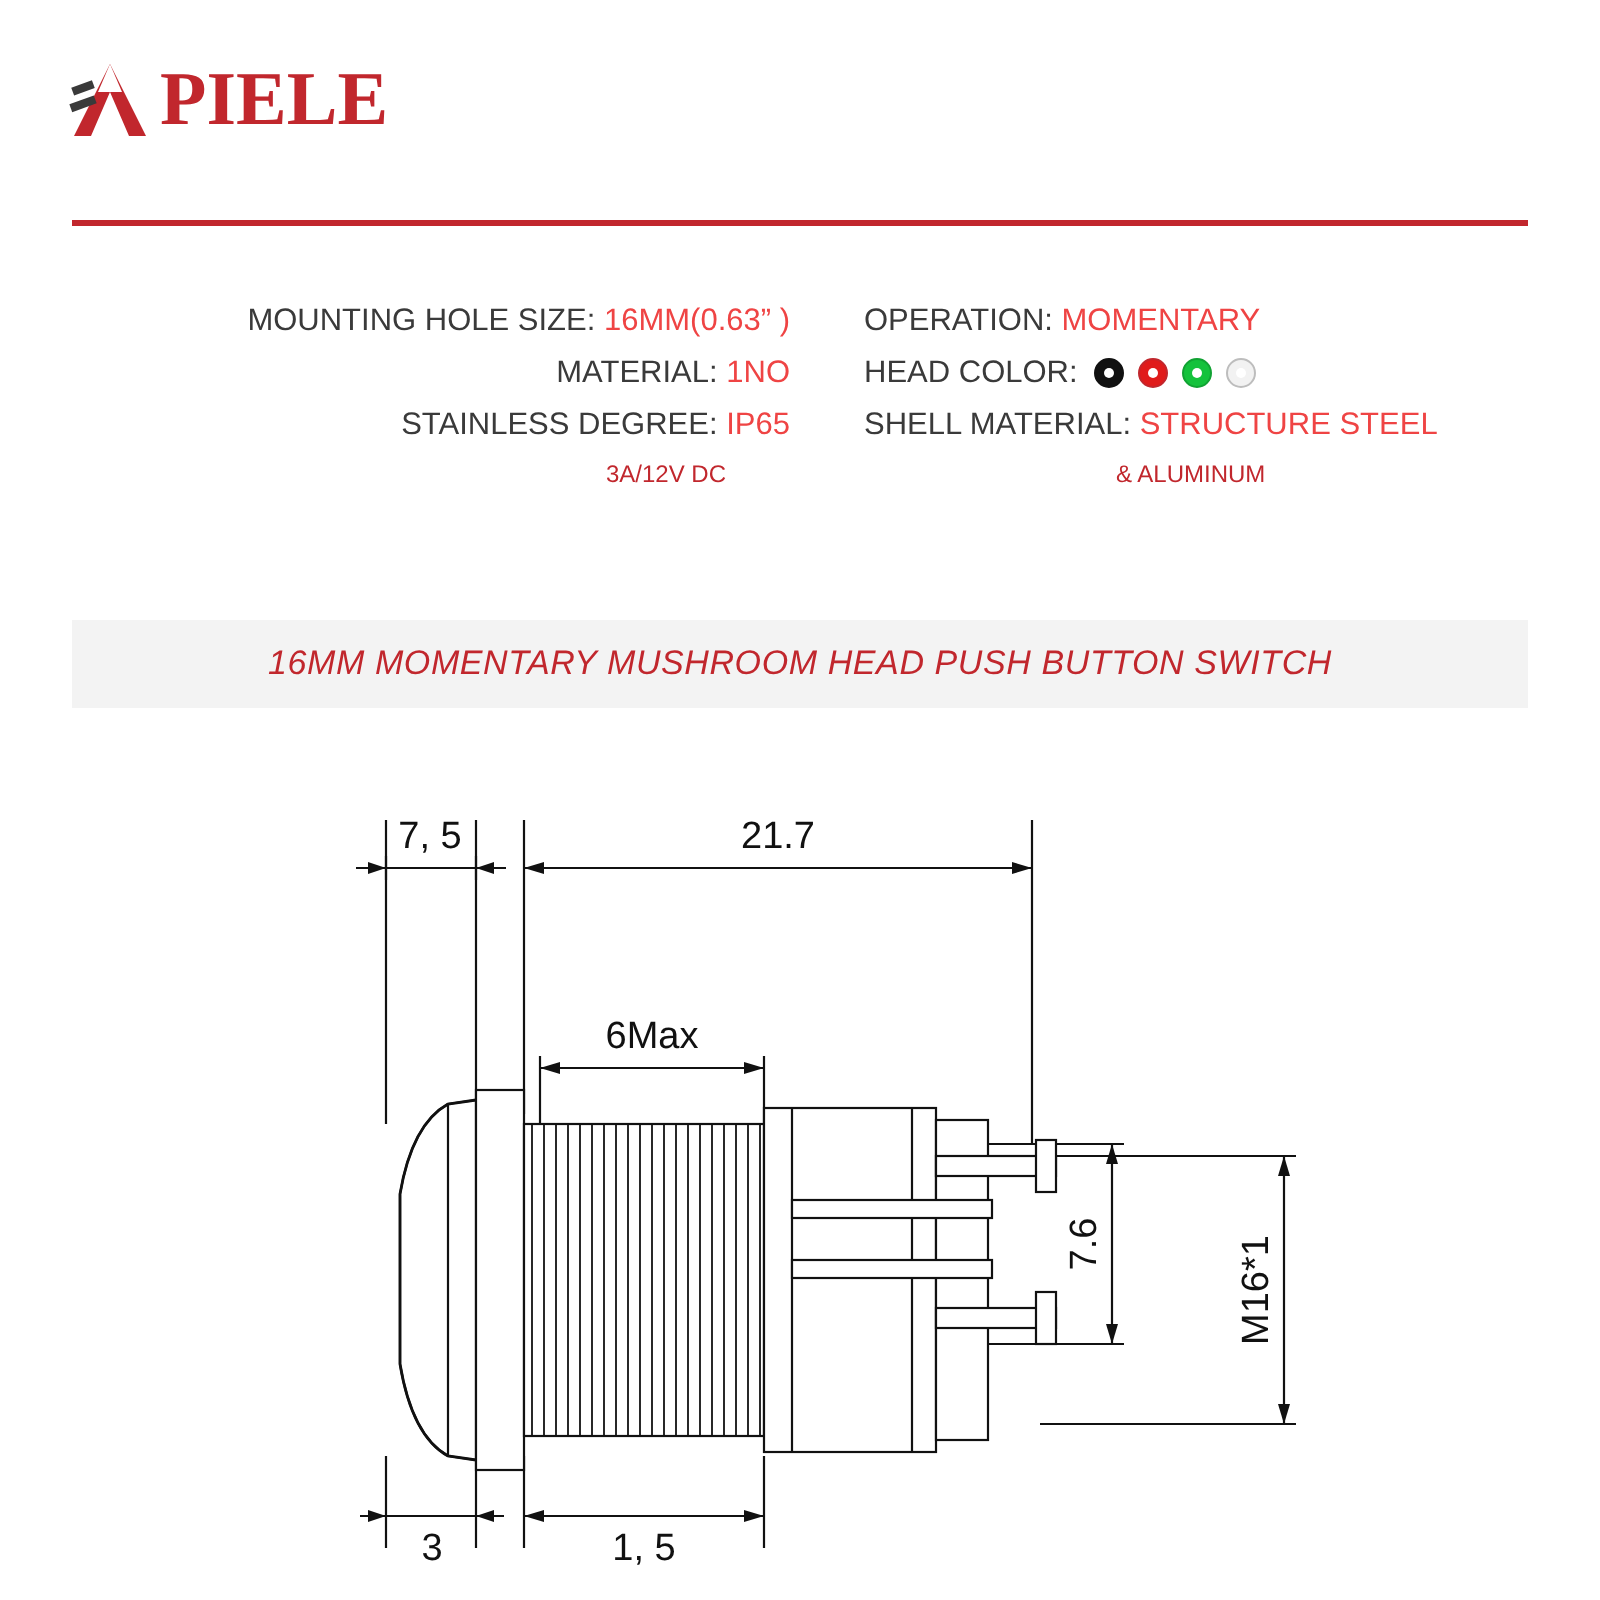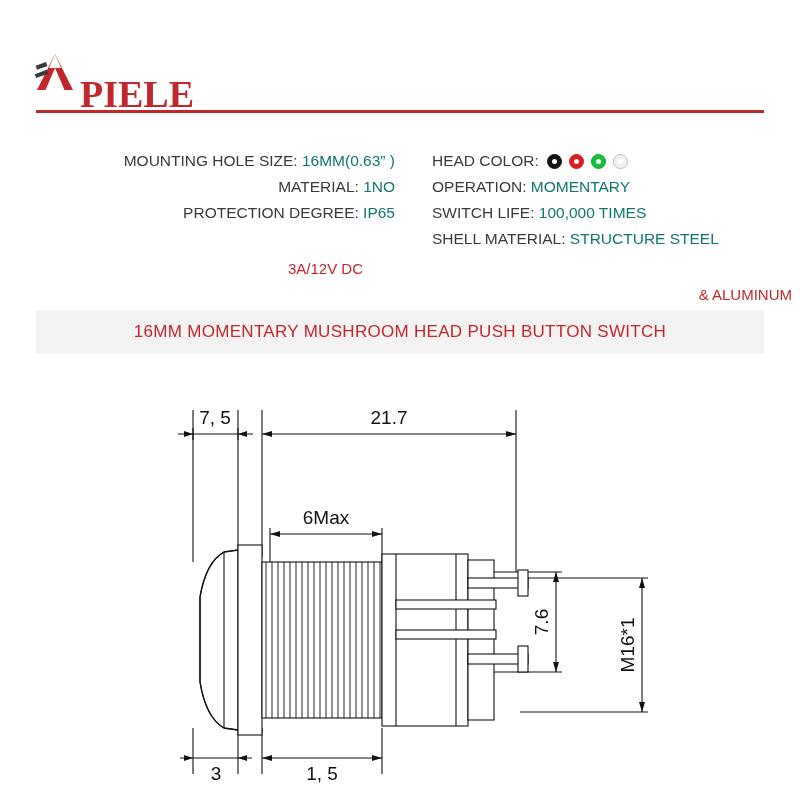--- a/index.html
+++ b/index.html
@@ -31,21 +31,20 @@
     margin-right: 2px;
   }
   .logo-mark svg { display:block; }
   .logo-text {
     font-size: 38px;
     font-weight: bold;
     letter-spacing: 0px;
     color: #c1272d;
     font-family: "Liberation Serif", serif;
     line-height: 44px;
-    margin-top: 44px;
   }
 
   .divider {
     position: absolute;
     left: 36px;
     top: 110px;
     width: 728px;
     height: 3px;
     background: #c1272d;
   }
@@ -73,29 +72,28 @@
     text-align: left;
   }
   .spec-row {
     font-size: 15.5px;
     color: #3a3a3a;
     line-height: 26px;
     white-space: nowrap;
     font-family: "Liberation Sans", sans-serif;
   }
   .spec-label { color: #3a3a3a; text-align: center; }
-  .spec-value { color: #0f766e; }
+  .spec-value { color: #ef4444; }
   .spec-sub {
-    font-size: 15px;
+    font-size: 12px;
     color: #c1272d;
     line-height: 22px;
-    margin-top: 32px;
   }
   .col-left .spec-sub { text-align: right; padding-right: 32px;}
-  .col-right .spec-sub { text-align: right; padding-left: 126px;}
+  .col-right .spec-sub { text-align: left; padding-left: 126px;}
 
   
   .dots {
     display: inline-flex;
     align-items: center;
     gap: 7px;
     vertical-align: middle;
     margin-left: 4px;
   }
   .dot {
@@ -134,20 +132,21 @@
     background: #f3f3f3;
     display: flex;
     align-items: center;
     justify-content: center;
   }
   .title-band span {
     font-size: 17px;
     color: #c1272d;
     letter-spacing: 0.3px;
     font-family: "Liberation Sans", sans-serif;
+    font-style: italic;
   }
 
   
   .drawing {
     position: absolute;
     left: 0;
     top: 382px;
     width: 656px;
     height: 420px;
   }
@@ -178,43 +177,39 @@
   <div class="col-left">
     <div class="spec-row">
       <span class="spec-label">MOUNTING HOLE SIZE:</span>
       <span class="spec-value">16MM(0.63” )</span>
     </div>
     <div class="spec-row">
       <span class="spec-label">MATERIAL:</span>
       <span class="spec-value">1NO</span>
     </div>
     <div class="spec-row">
-      <span class="spec-label">PROTECTION DEGREE:</span>
+      <span class="spec-label">STAINLESS DEGREE:</span>
       <span class="spec-value">IP65</span>
     </div>
     <div class="spec-sub">3A/12V DC</div>
   </div>
 
   <div class="col-right">
+    <div class="spec-row">
+      <span class="spec-label">OPERATION:</span>
+      <span class="spec-value">MOMENTARY</span>
+    </div>
     <div class="spec-row">
       <span class="spec-label">HEAD COLOR:</span>
       <span class="dots">
         <span class="dot dot-black"></span>
         <span class="dot dot-red"></span>
         <span class="dot dot-green"></span>
         <span class="dot dot-white"></span>
       </span>
-    </div>
-    <div class="spec-row">
-      <span class="spec-label">OPERATION:</span>
-      <span class="spec-value">MOMENTARY</span>
-    </div>
-    <div class="spec-row">
-      <span class="spec-label">SWITCH LIFE:</span>
-      <span class="spec-value">100,000 TIMES</span>
     </div>
     <div class="spec-row">
       <span class="spec-label">SHELL MATERIAL:</span>
       <span class="spec-value">STRUCTURE STEEL</span>
     </div>
     <div class="spec-sub">&amp; ALUMINUM</div>
   </div>
 </div>
 
 <div class="title-band">

